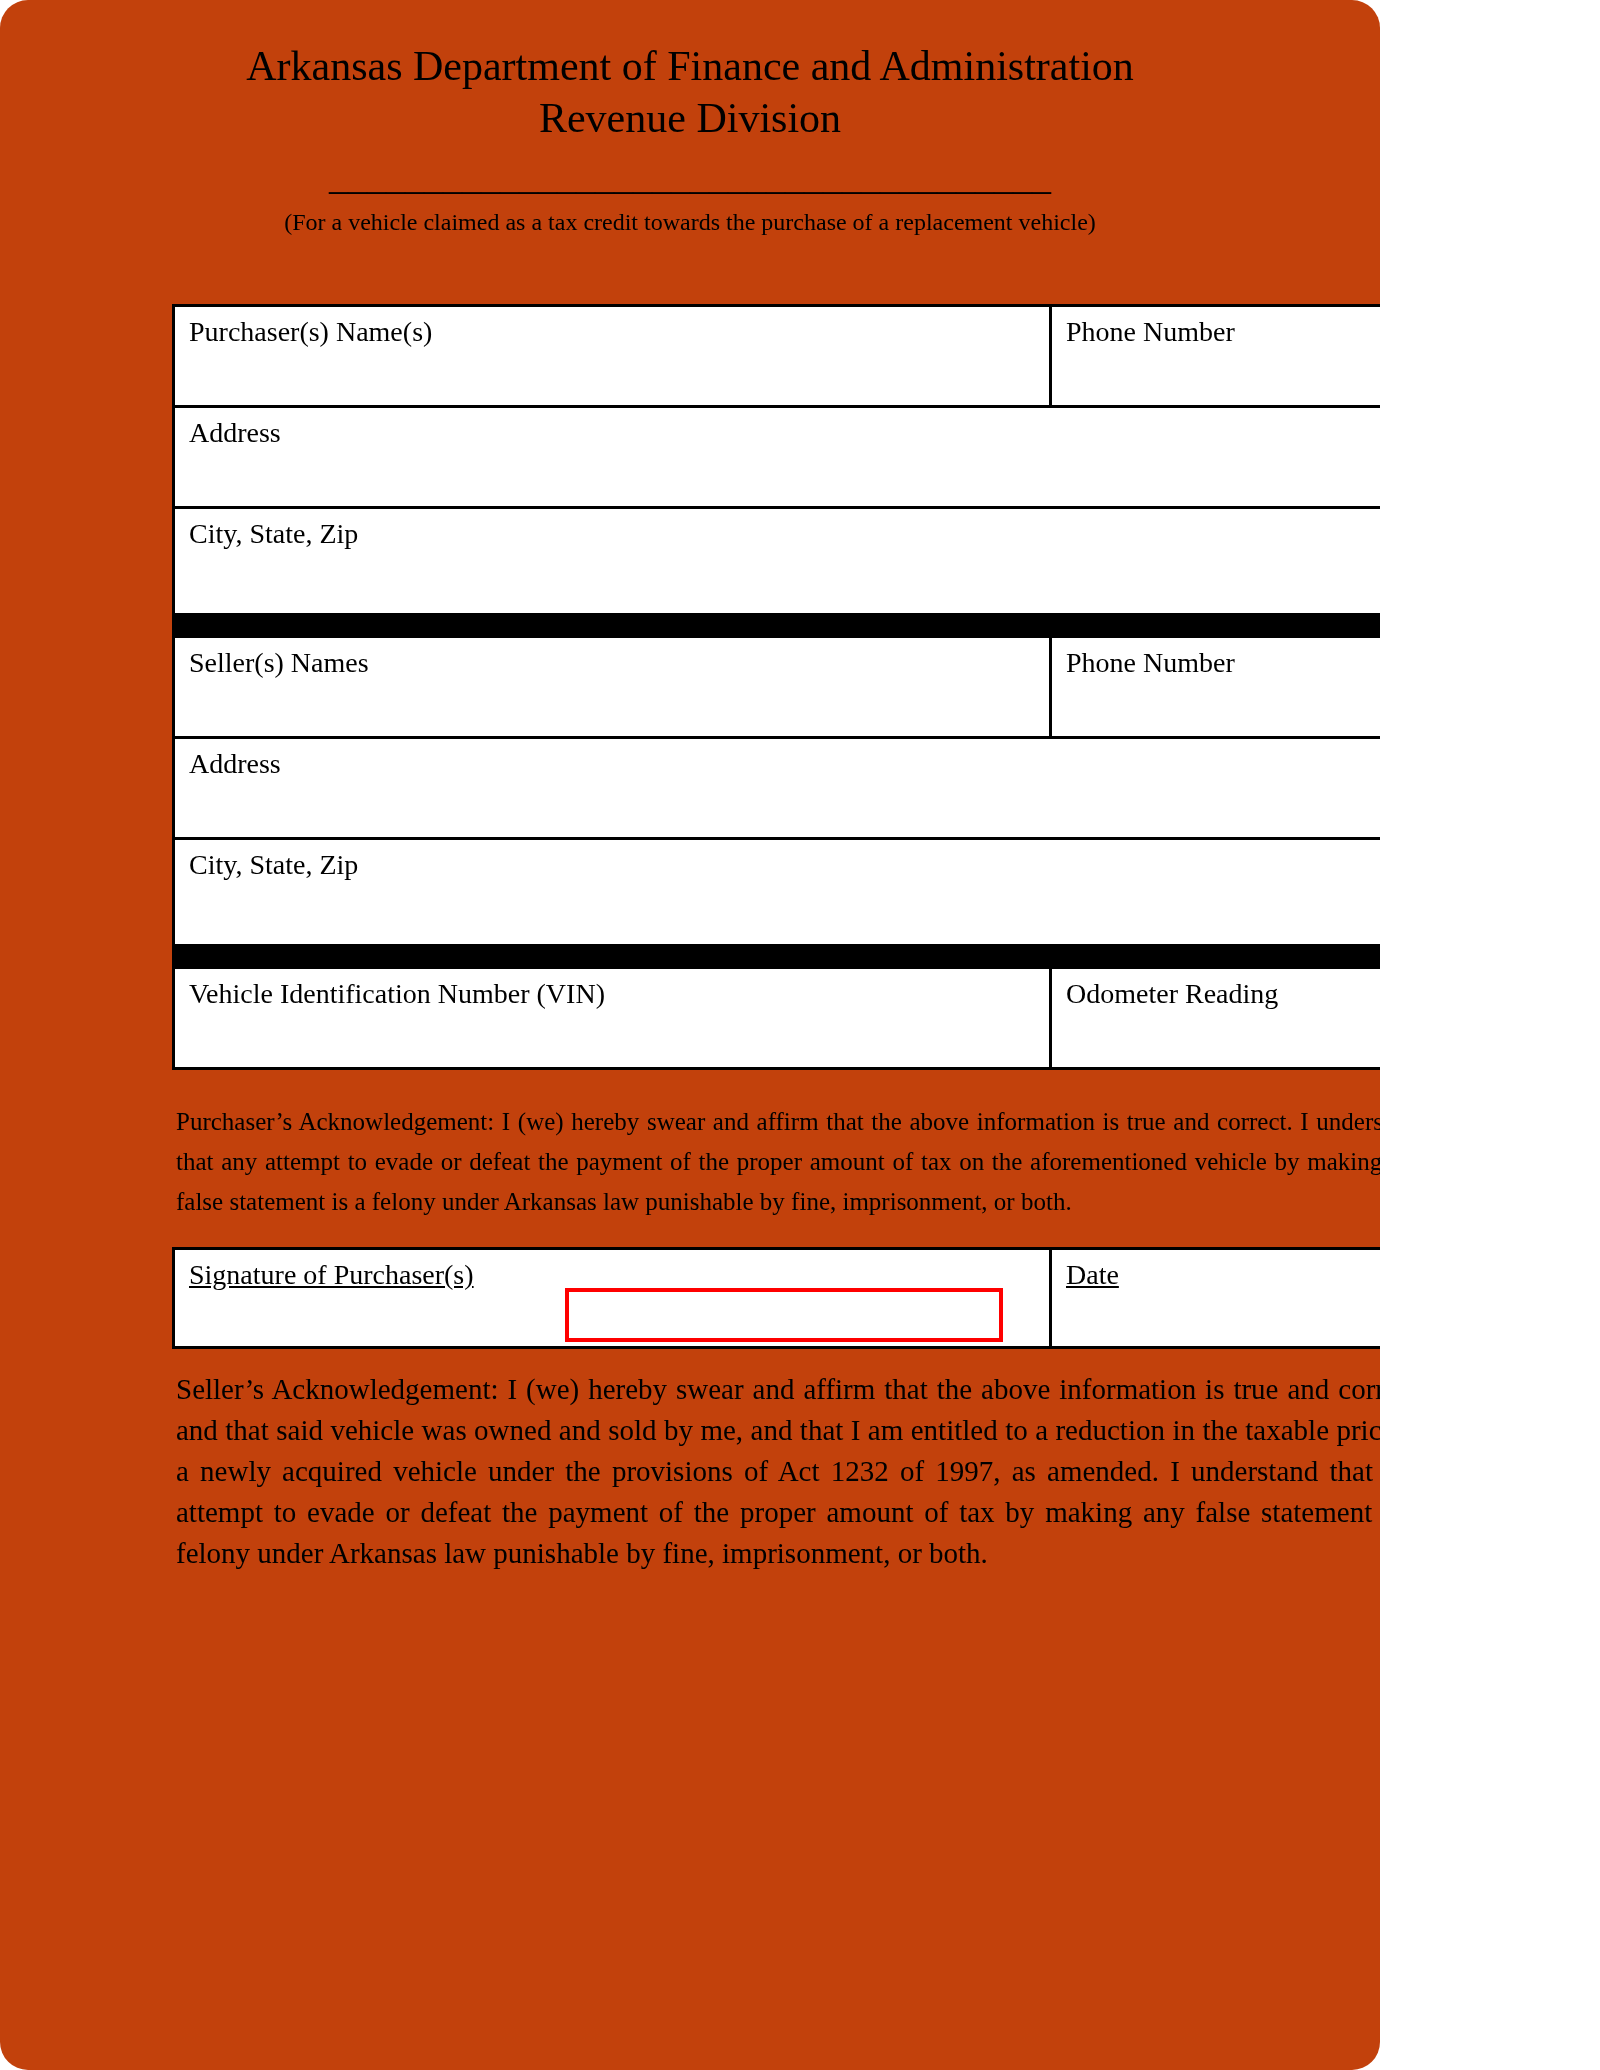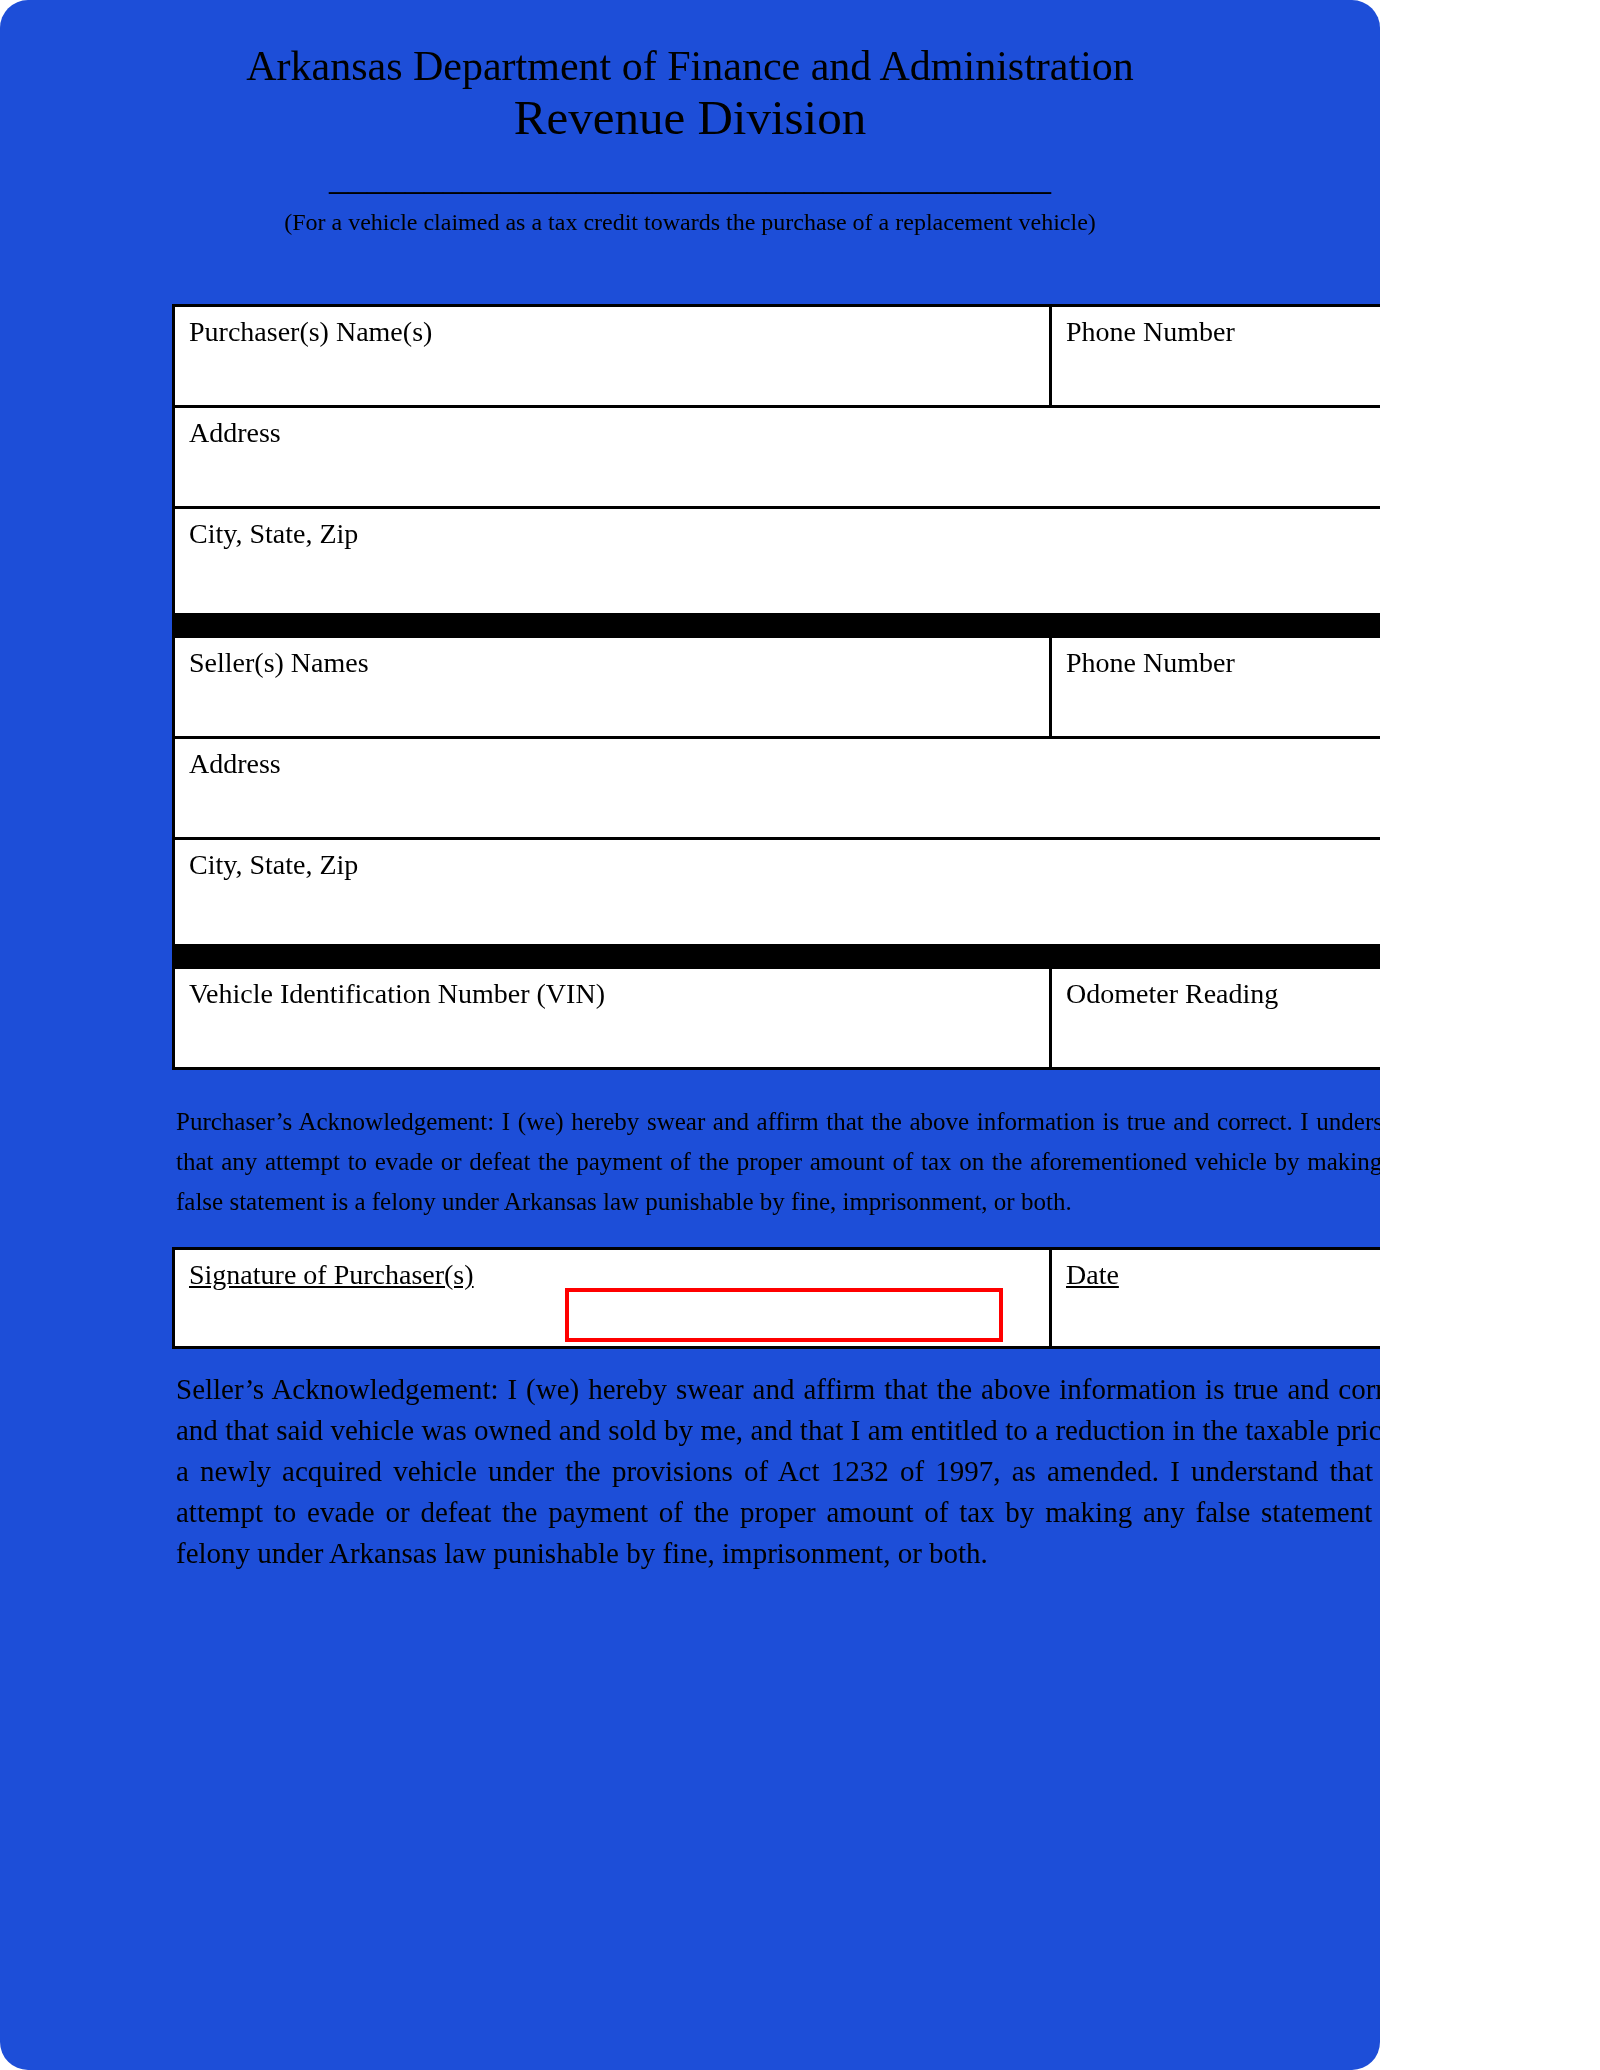--- a/index.html
+++ b/index.html
@@ -1,29 +1,29 @@
 <!DOCTYPE html>
 <html><head>
 <meta charset="utf-8">
 <style>
   html, body { margin: 0; padding: 0; background: #ffffff; }
   .sheet {
     position: relative;
     width: 1380px;
     min-height: 2070px;
-    background: #1d4ed8;
+    background: #c2410c;
     color: #000000;
     font-family: "Liberation Serif", "DejaVu Serif", serif;
     overflow: hidden;
     border-radius: 28px;
   }
   
   .header { text-align: center; }
   .agency   { font-size: 42px; line-height: 52px; margin-top: 40px; }
-  .division { font-size: 49px; line-height: 52px; }
+  .division { font-size: 42px; line-height: 52px; }
   .rule     { font-size: 38px; line-height: 40px; margin-top: 12px; letter-spacing: 0; white-space: nowrap; }
   .form-title    { font-size: 60px; line-height: 74px; margin-top: 14px; }
   .form-subtitle { font-size: 24px; line-height: 36px; margin-top: 8px; }
 
   
   table.formgrid {
     border-collapse: collapse;
     table-layout: fixed;
     width: 1262px;
     margin-left: 172px;

